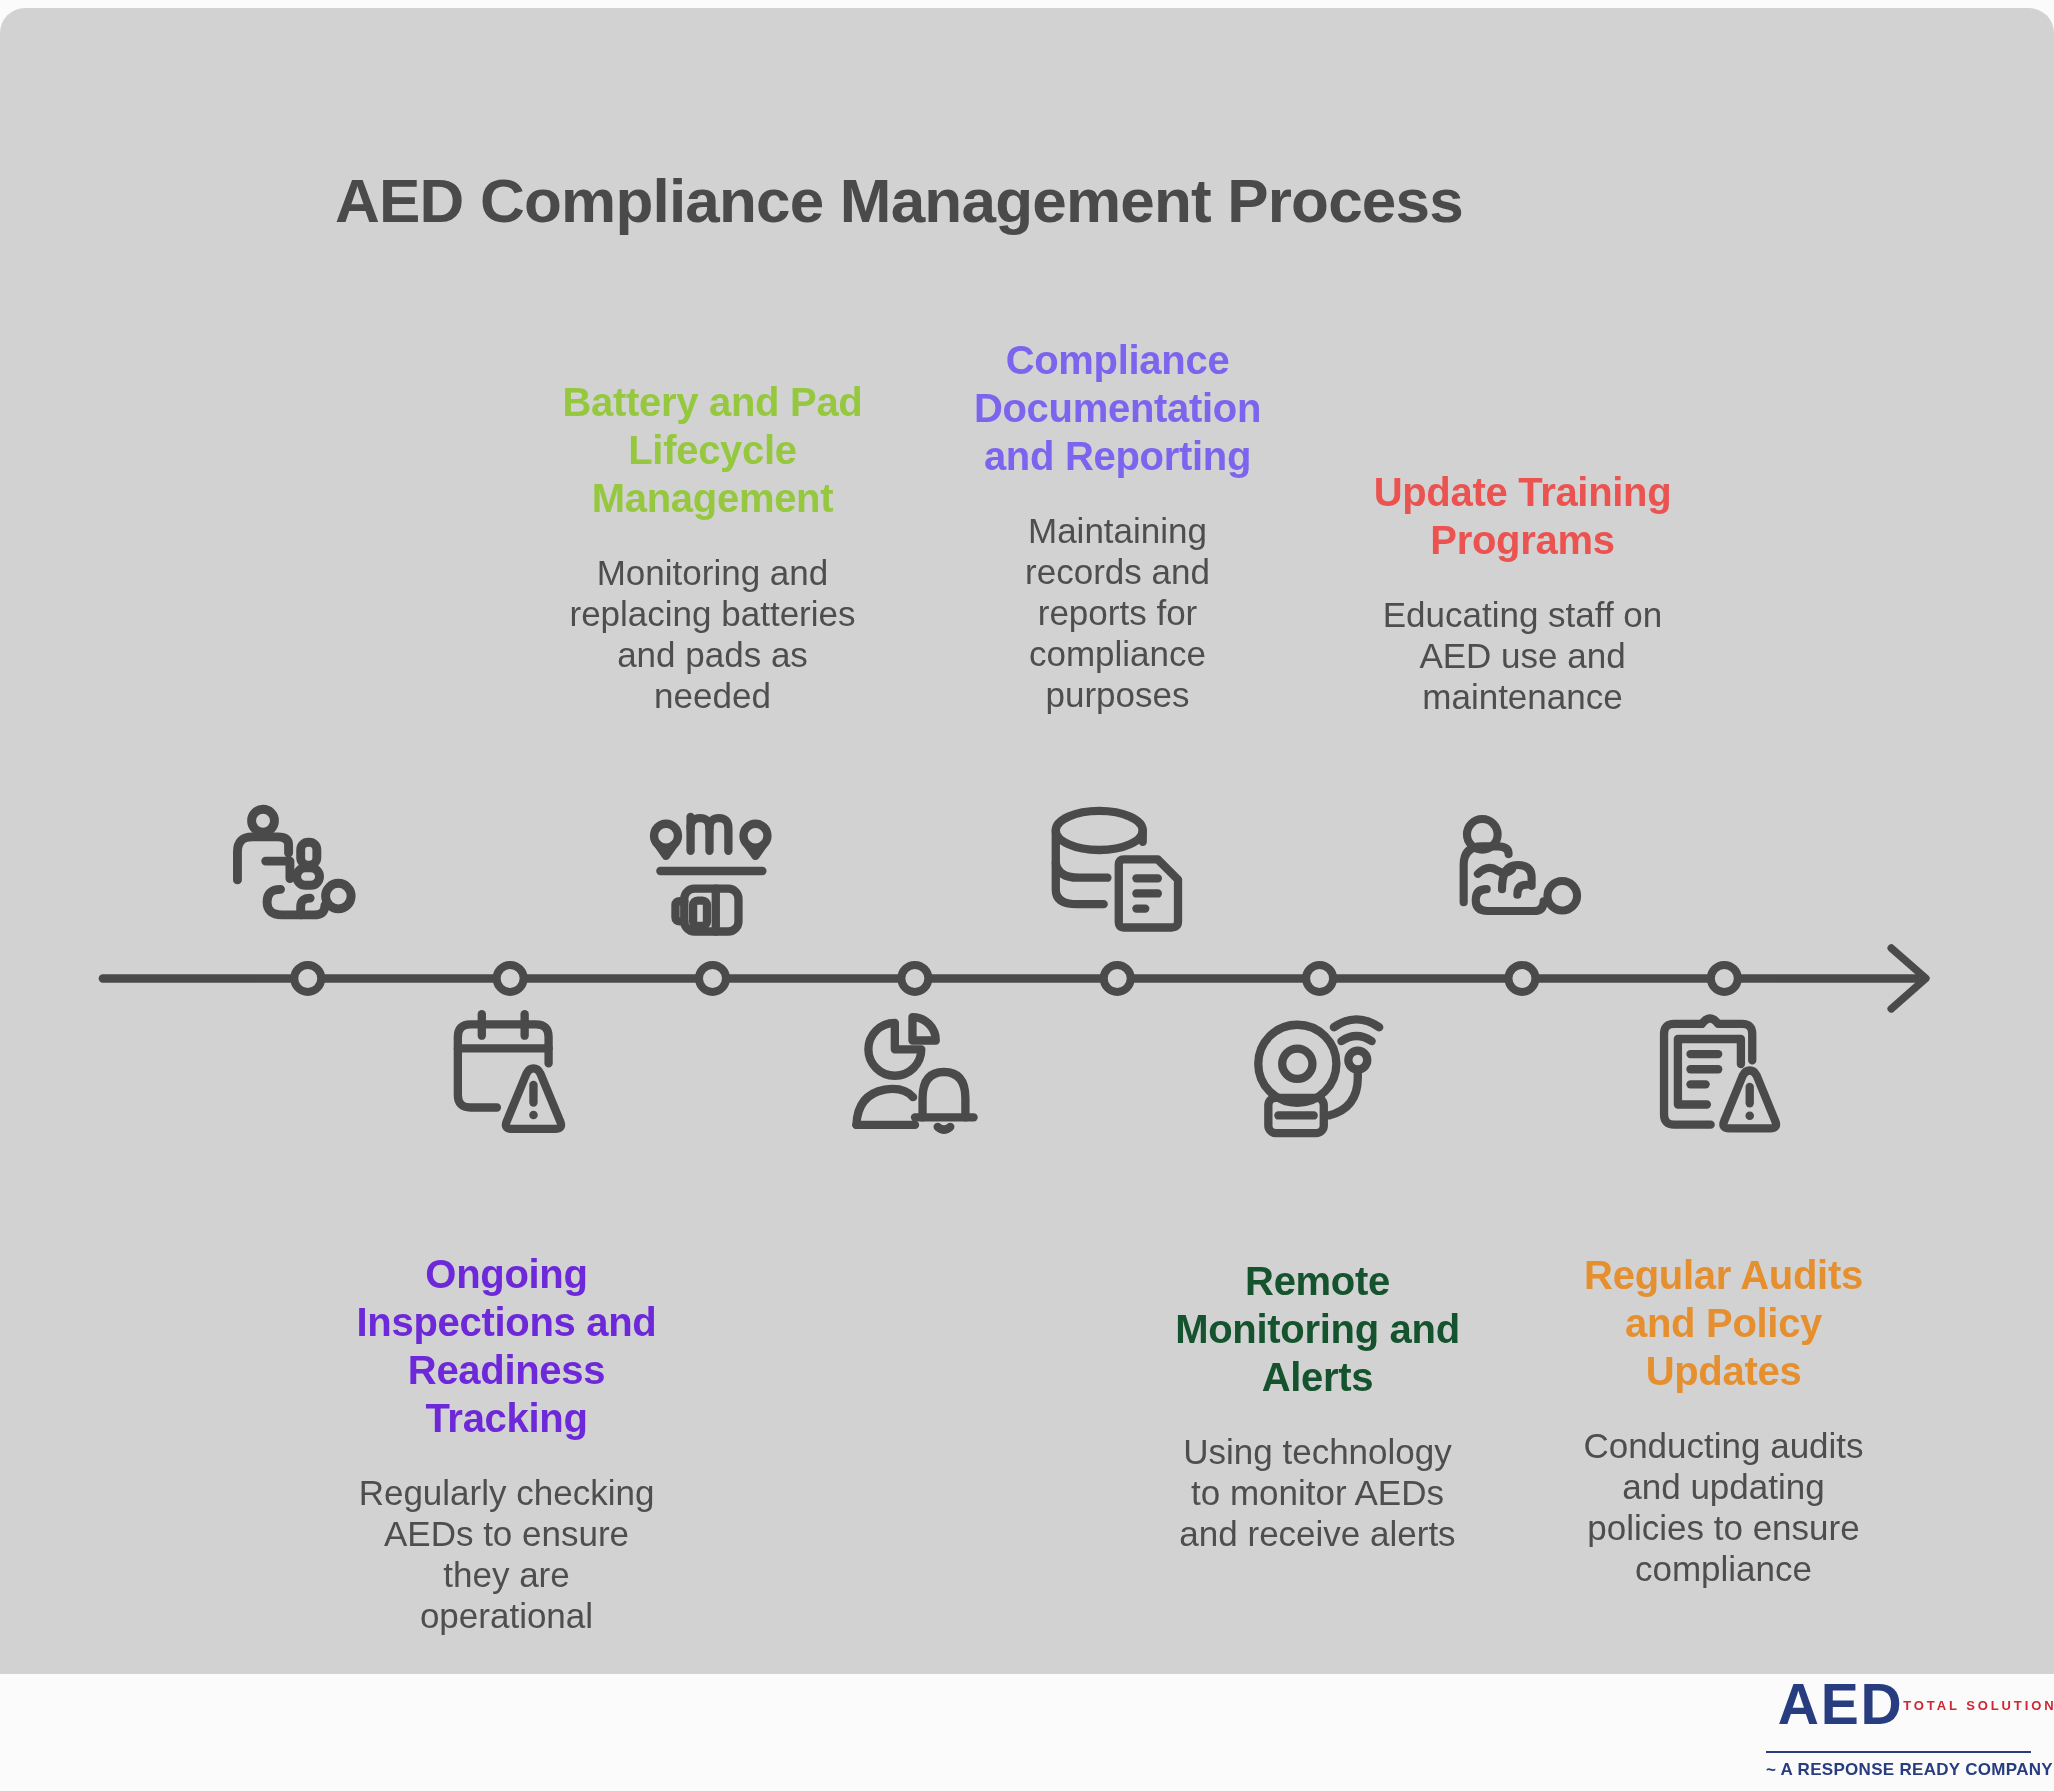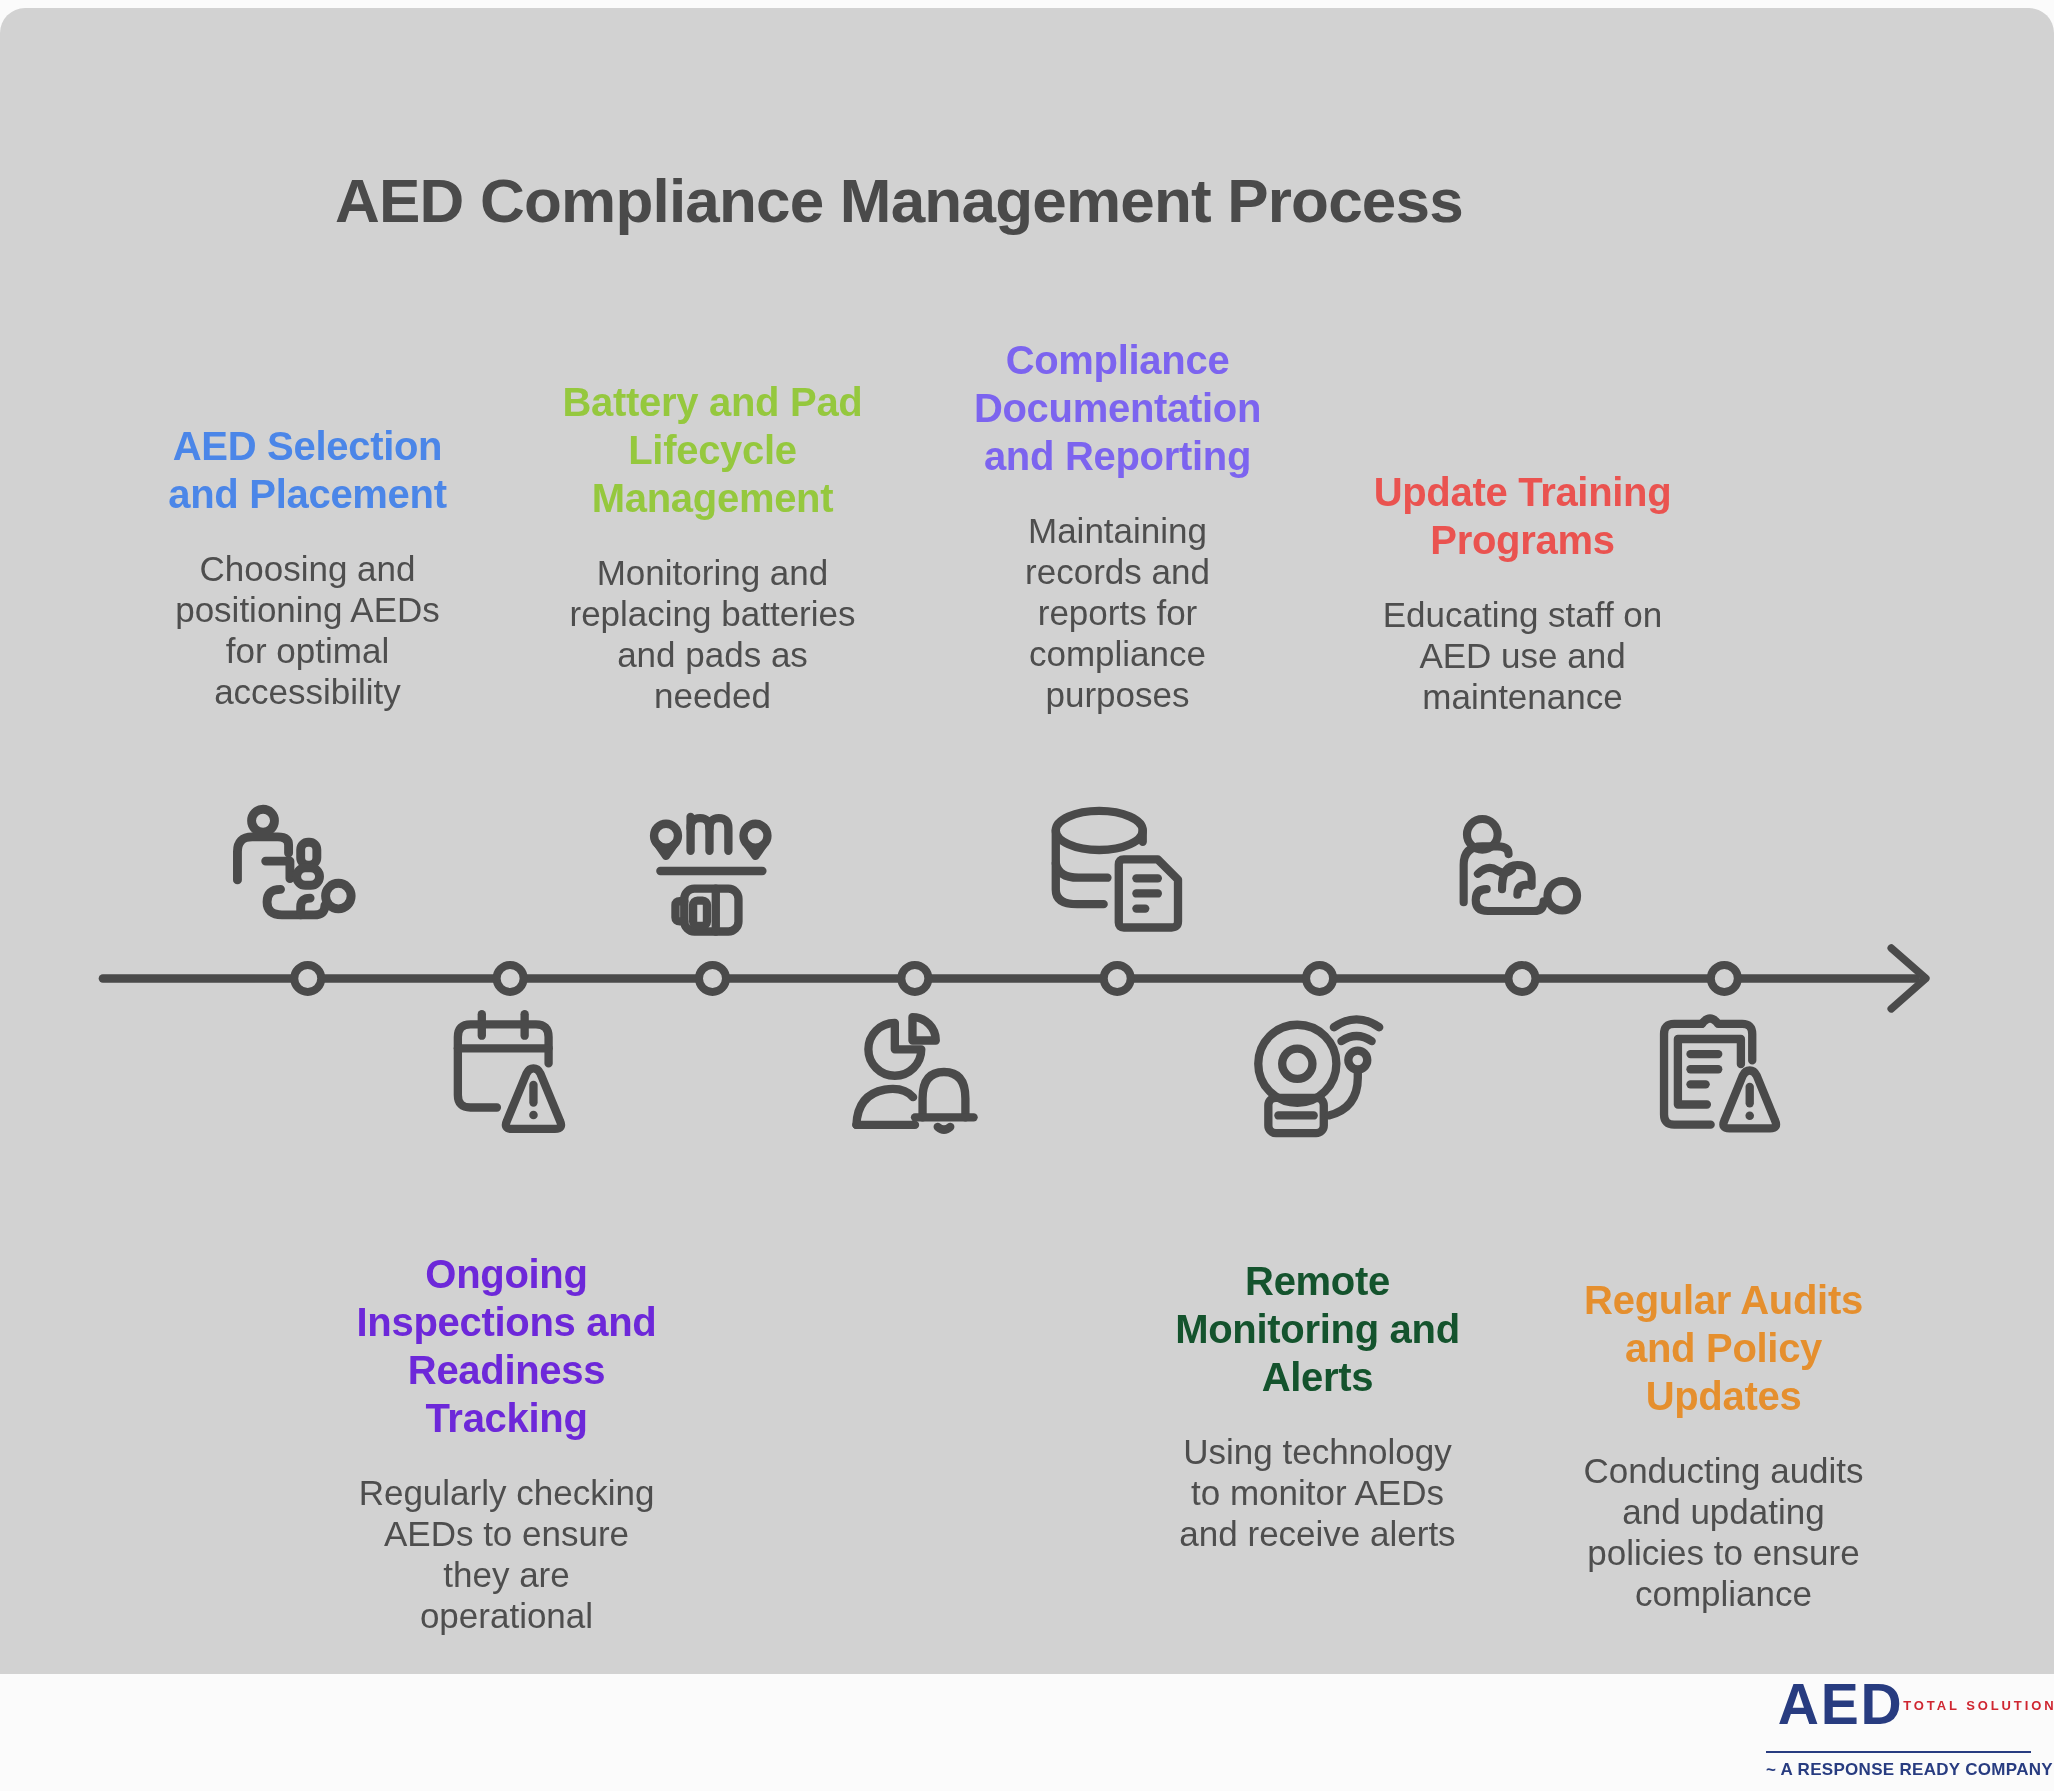--- a/index.html
+++ b/index.html
@@ -30,21 +30,21 @@
     margin:30px 0 0 0;font-size:35px;line-height:41px;color:#4e4e4e;
     white-space:pre-line;font-weight:400;
   }
   .s1{left:126px;top:422px;}
   .s2{left:531px;top:378px;}
   .s3{left:936px;top:336px;}
   .s4{left:1341px;top:468px;}
   .s5{left:325px;top:1250px;}
   .s6{left:734px;top:1258px;}
   .s7{left:1136px;top:1257px;}
-  .s8{left:1542px;top:1251px;margin-top:25px;}
+  .s8{left:1542px;top:1251px;}
   .icon{position:absolute;}
   .icon svg{overflow:visible;display:block;}
   .icon path,.icon circle,.icon rect,.icon ellipse,.icon line{
     fill:none;stroke:#4a4a4a;stroke-width:6.6;
     stroke-linecap:round;stroke-linejoin:round;
   }
   .icon .fill{fill:#4a4a4a;stroke:none;}
   .i1{left:224px;top:803px;}
   .i2{left:649px;top:808px;}
   .i3{left:1052px;top:801px;}
@@ -68,28 +68,20 @@
   .logo-tagline{font-size:17px;font-weight:700;letter-spacing:0.3px;margin-top:7.6px;text-align:center;white-space:nowrap;}
 </style>
 </head>
 <body>
 
 <div class="stage">
   <div class="panel"></div>
 
   <h1 class="page-title">AED Compliance Management Process</h1>
 
-  <div class="step s1">
-    <h2 style="color: rgb(75, 134, 232);">AED Selection
-and Placement</h2>
-    <p>Choosing and
-positioning AEDs
-for optimal
-accessibility</p>
-  </div>
   <div class="step s2">
     <h2 style="color: rgb(149, 200, 62);">Battery and Pad
 Lifecycle
 Management</h2>
     <p>Monitoring and
 replacing batteries
 and pads as
 needed</p>
   </div>
   <div class="step s3">

